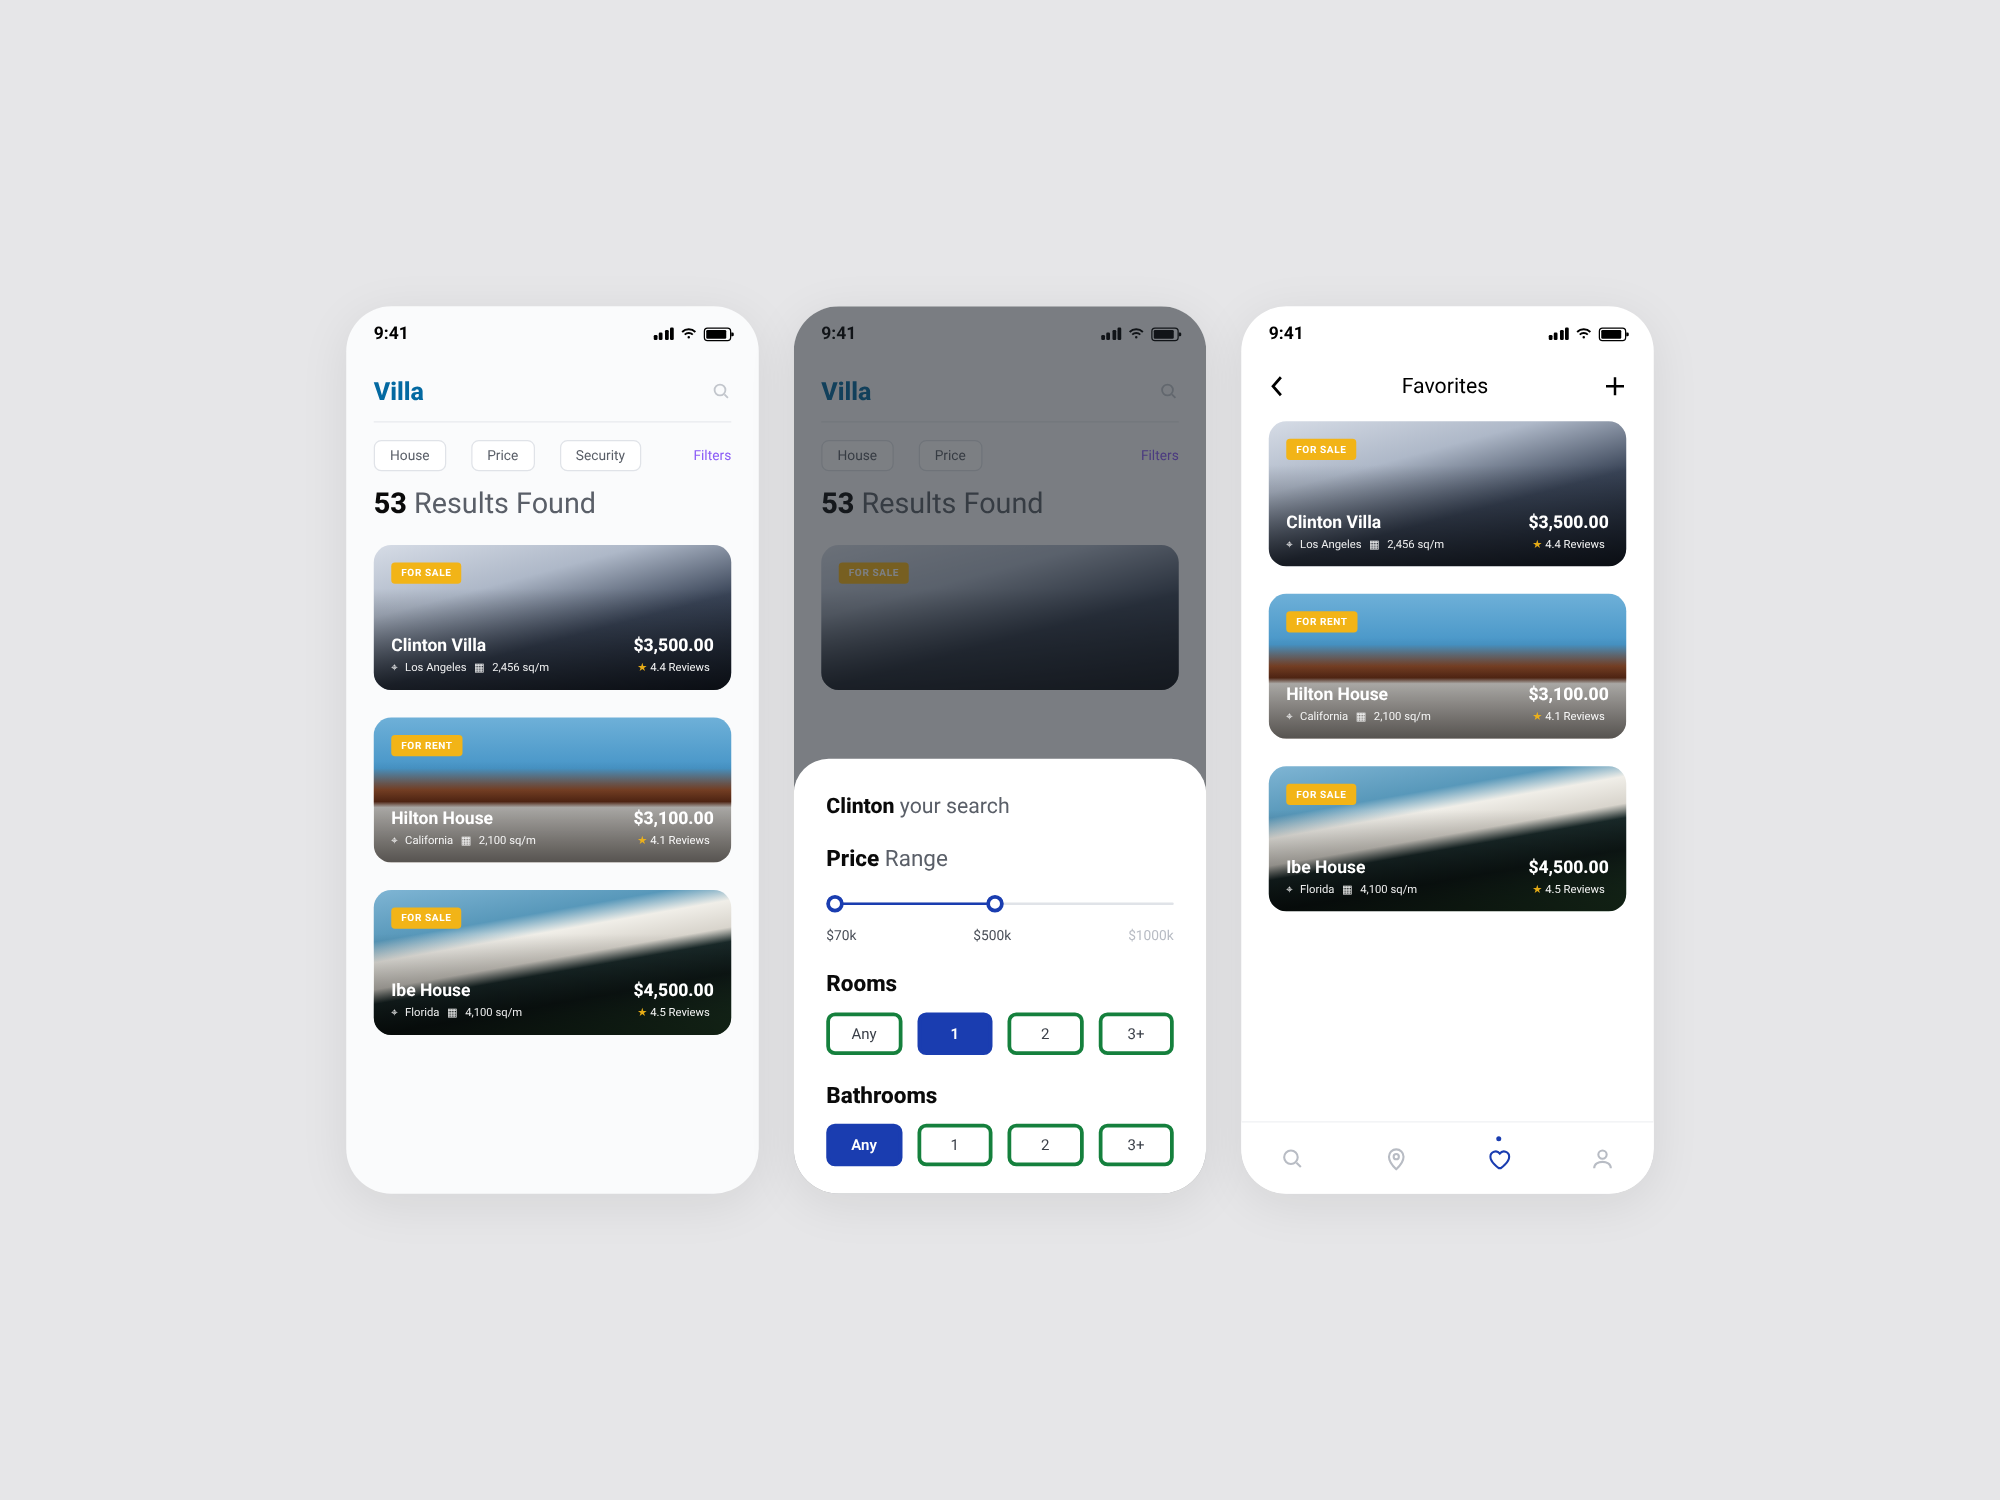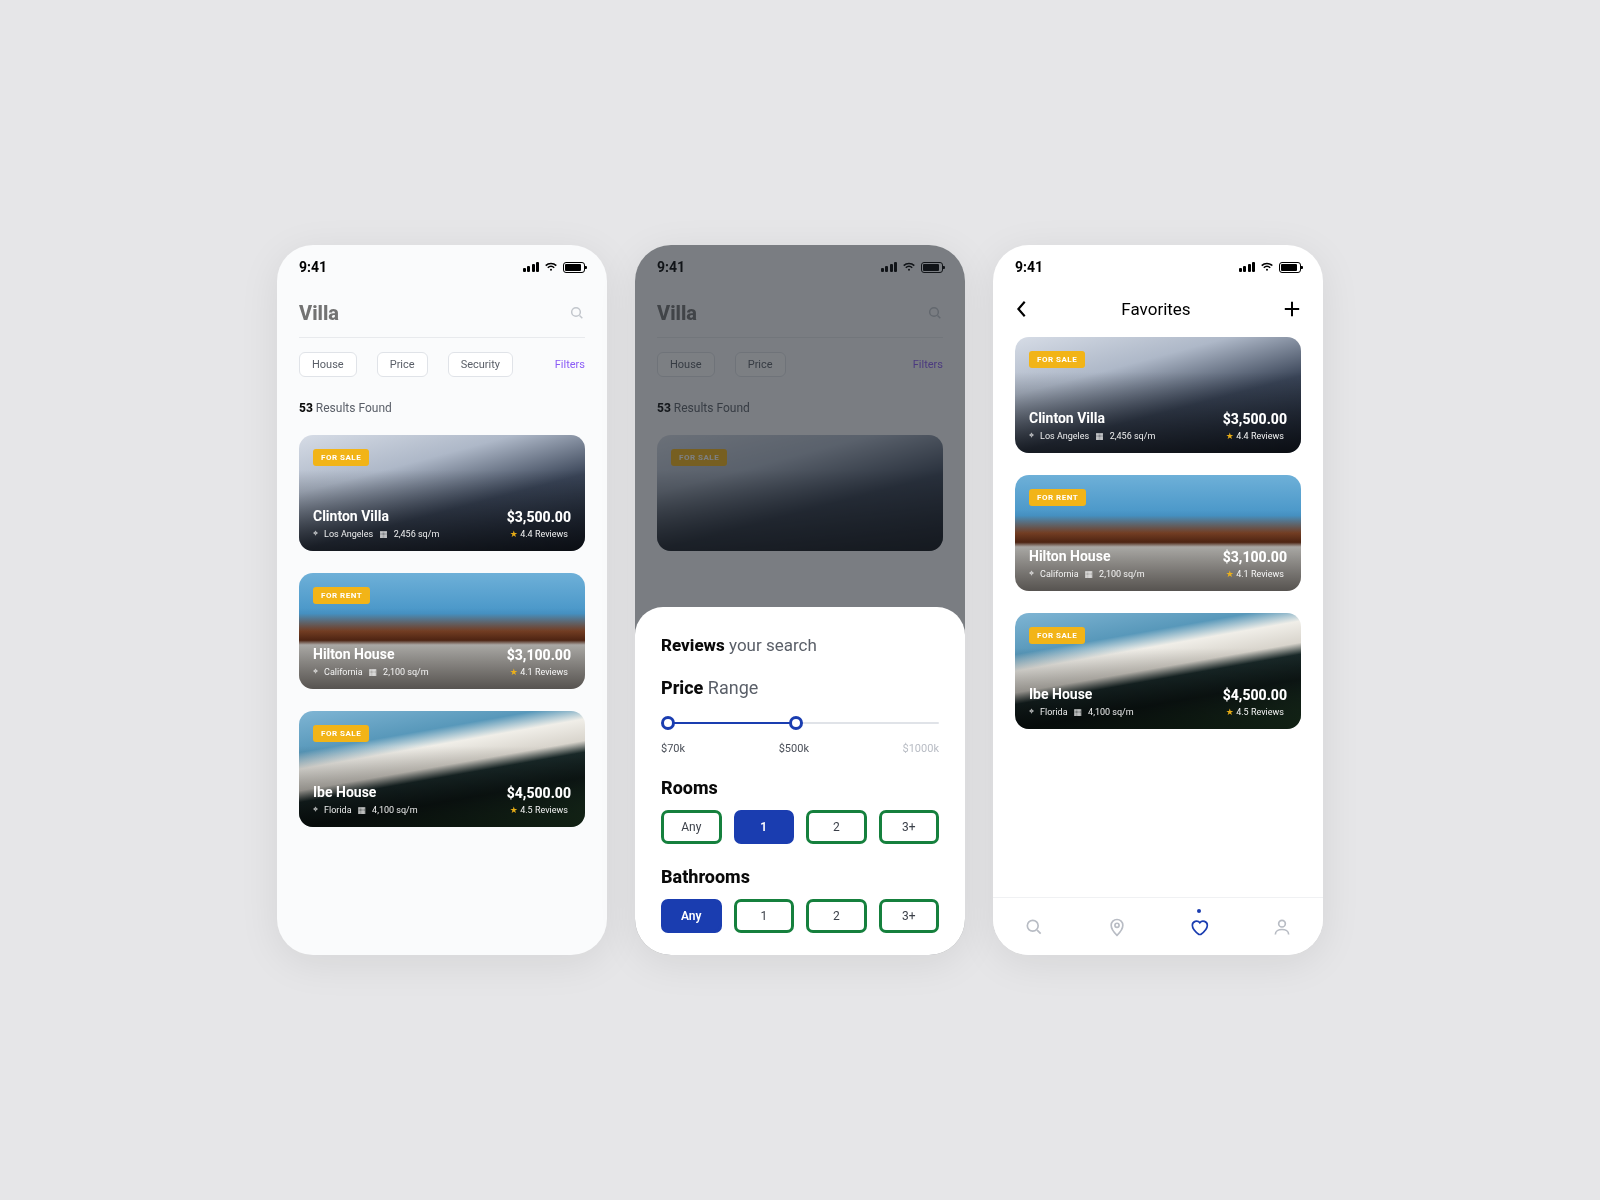--- a/index.html
+++ b/index.html
@@ -11,27 +11,27 @@
 .status-icons{display:flex;gap:5px;align-items:center;}
 .signal{display:flex;align-items:flex-end;gap:1.5px;}
 .signal span{width:3px;background:#000;border-radius:1px;}
 .signal span:nth-child(1){height:4px;}.signal span:nth-child(2){height:6px;}.signal span:nth-child(3){height:8px;}.signal span:nth-child(4){height:10px;}
 .wifi{width:14px;height:10px;}
 .battery{width:22px;height:11px;border:1.5px solid #000;border-radius:3px;position:relative;}
 .battery::after{content:"";position:absolute;right:-3px;top:3px;width:2px;height:3px;background:#000;border-radius:0 1px 1px 0;}
 .battery::before{content:"";position:absolute;left:1px;top:1px;bottom:1px;width:80%;background:#000;border-radius:1px;}
 .content{padding:0 22px;}
 .search-row{display:flex;justify-content:space-between;align-items:center;margin-top:18px;padding-bottom:12px;border-bottom:1px solid #e8eaed;}
-.search-title{font-size:20px;font-weight:800;color:#737373;}
+.search-title{font-size:20px;font-weight:800;color:#0369a1;}
 .search-ic{color:#c2c6cc;}
 .chips-row{display:flex;align-items:center;justify-content:space-between;margin-top:14px;}
 .chips{display:flex;gap:20px;}
 .chip{border:1px solid #e0e3e8;border-radius:6px;padding:5px 12px;font-size:11px;color:#5a5f68;background:#fff;}
 .filters-link{font-size:11px;font-weight:400;color:#8b5cf6;}
-.results{margin-top:24px;font-size:12px;color:#5a5f68;}
+.results{margin-top:12px;font-size:23px;color:#5a5f68;}
 .results b{font-weight:800;color:#0a0a0a;}
 .cards{margin-top:20px;display:flex;flex-direction:column;gap:22px;}
 .card{height:116px;border-radius:14px;position:relative;overflow:hidden;}
 .card.modern{background:linear-gradient(165deg,#d6dce6 0%,#aeb8c8 30%,#3a4558 60%,#1a2230 100%);}
 .card.tudor{background:linear-gradient(180deg,#6eb0d8 0%,#4896c8 35%,#8a4a2a 50%,#662f18 58%,#e8e6e2 62%,#d8d0c8 100%);}
 .card.flat{background:linear-gradient(170deg,#7fb5d4 0%,#5898ba 25%,#f0eee8 35%,#d8d4cc 48%,#1a2a2a 55%,#0f1a18 70%,#2a5030 100%);}
 .card::after{content:"";position:absolute;left:0;right:0;bottom:0;height:70%;background:linear-gradient(180deg,rgba(0,0,0,0) 0%,rgba(0,0,0,.6) 100%);}
 .tag{position:absolute;top:14px;left:14px;background:#f2b417;color:#fff;font-size:8px;font-weight:700;letter-spacing:.5px;padding:4px 8px;border-radius:3px;z-index:2;}
 .card-info{position:absolute;left:14px;right:14px;bottom:12px;z-index:2;display:flex;justify-content:space-between;align-items:flex-end;color:#fff;}
 .ci-name{font-size:14px;font-weight:700;}
@@ -197,21 +197,21 @@
     </div>
     <div class="results"><b>53</b> <span>Results Found</span></div>
     <div class="cards">
       <div class="card modern">
         <span class="tag">FOR SALE</span>
       </div>
     </div>
   </div>
   <div class="overlay"></div>
   <div class="sheet">
-    <div class="sheet-title"><b>Reviews</b> <span>your search</span></div>
+    <div class="sheet-title"><b>Clinton</b> <span>your search</span></div>
     <div class="sec-label"><b>Price</b> <span>Range</span></div>
     <div class="slider-wrap">
       <div class="track"></div>
         <div class="fill"></div>
       <div class="handle a"></div>
       <div class="handle b"></div>
     </div>
     <div class="range-labels">
       <span>$70k</span>
       <span>$500k</span>

